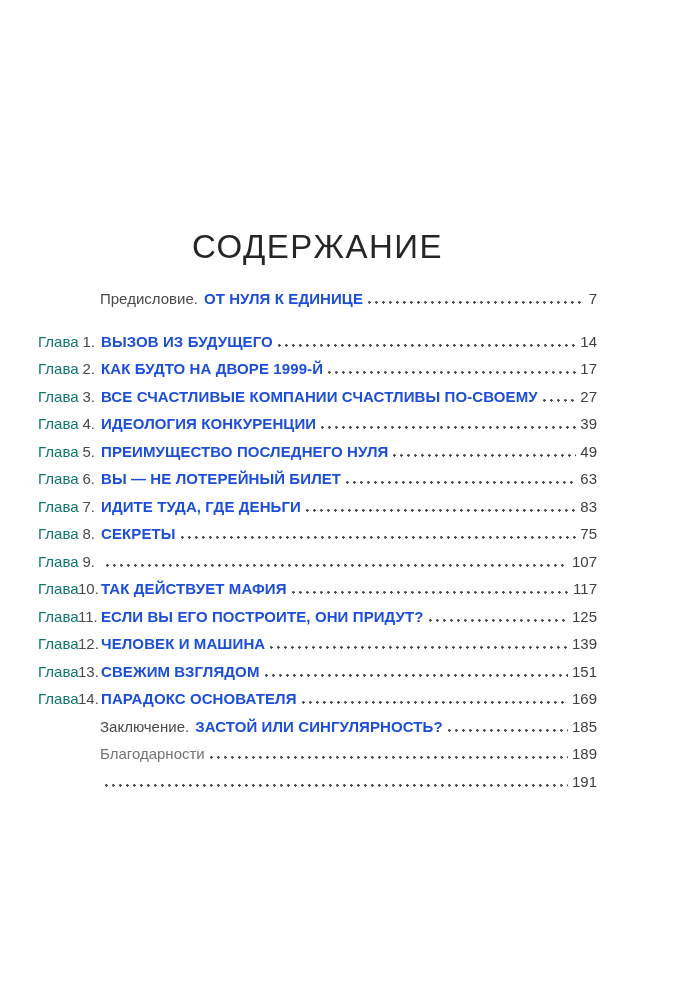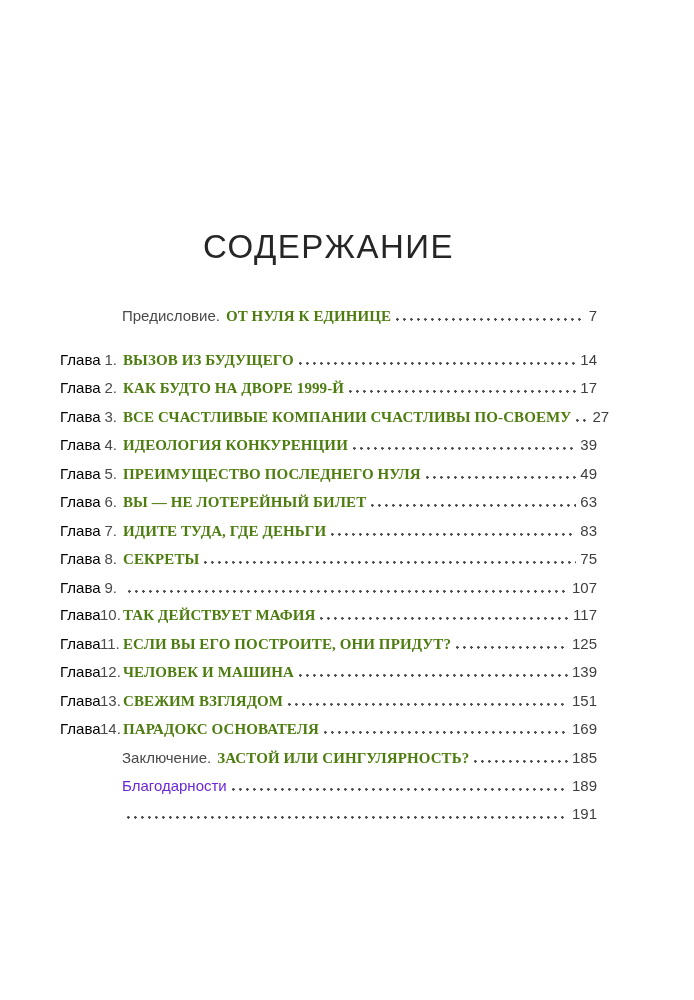--- a/index.html
+++ b/index.html
@@ -6,68 +6,67 @@
   html, body { background: #ffffff; }
   .page {
     position: relative;
     width: 694px;
     height: 1000px;
     background: #ffffff;
     font-family: "Liberation Sans", "DejaVu Sans", sans-serif;
     overflow: hidden;
   }
   .content {
-    padding: 228px 97px 0 60px;
+    padding: 228px 97px 0 38px;
   }
   h1.book-title {
     font-size: 33px;
     line-height: 38px;
     font-weight: 300;
     letter-spacing: 1.5px;
     color: #262626;
     text-align: center;
     font-stretch: condensed;
   }
   .toc { width: 100%; }
-  .section-front { margin-top: 36px; text-align: right; }
+  .section-front { margin-top: 19px; text-align: right; }
   .section-chapters { margin-top: 15px; }
   .section-back { }
   .row {
     display: flex;
     align-items: baseline;
     line-height: 27.5px;
     font-size: 15px;
     color: #3f3f3f;
     white-space: nowrap;
   }
   .row.indent { padding-left: 62px; }
   .label {
     width: 40px;
     flex: none;
-    color: #000000;
+    color: #0f766e;
   }
   .num {
     width: 17px;
     flex: none;
     text-align: right;
     margin-right: 6px;
     color: #4a4a4a;
   }
   .prefix {
     margin-right: 6px;
     color: #4a4a4a;
   }
   .title-bold {
     font-weight: 700;
-    color: #4d7c0f;
+    color: #1d4ed8;
     letter-spacing: 0.1px;
-    font-family: Liberation Serif, serif;
   }
   .title-reg {
-    color: #6d28d9;
+    color: #737373;
   }
   .dots {
     flex: 1 1 auto;
     min-width: 12px;
     height: 3px;
     margin: 0 4px 0 5px;
     background-image: radial-gradient(circle at 1.4px 1.4px, #4d4d4d 1.1px, rgba(0,0,0,0) 1.5px);
     background-size: 7px 3px;
     background-repeat: repeat-x;
   }

